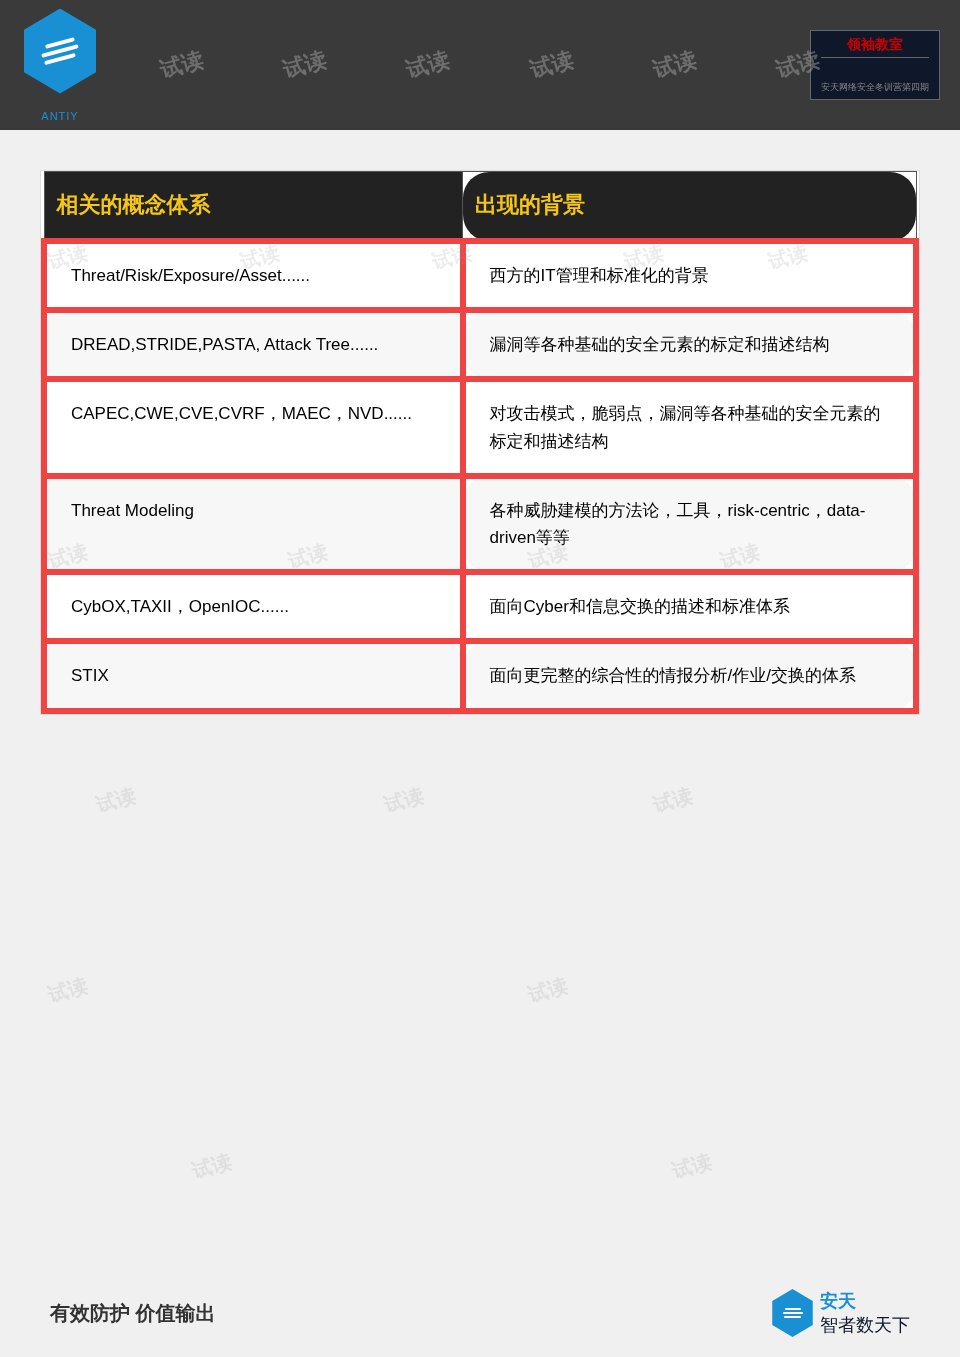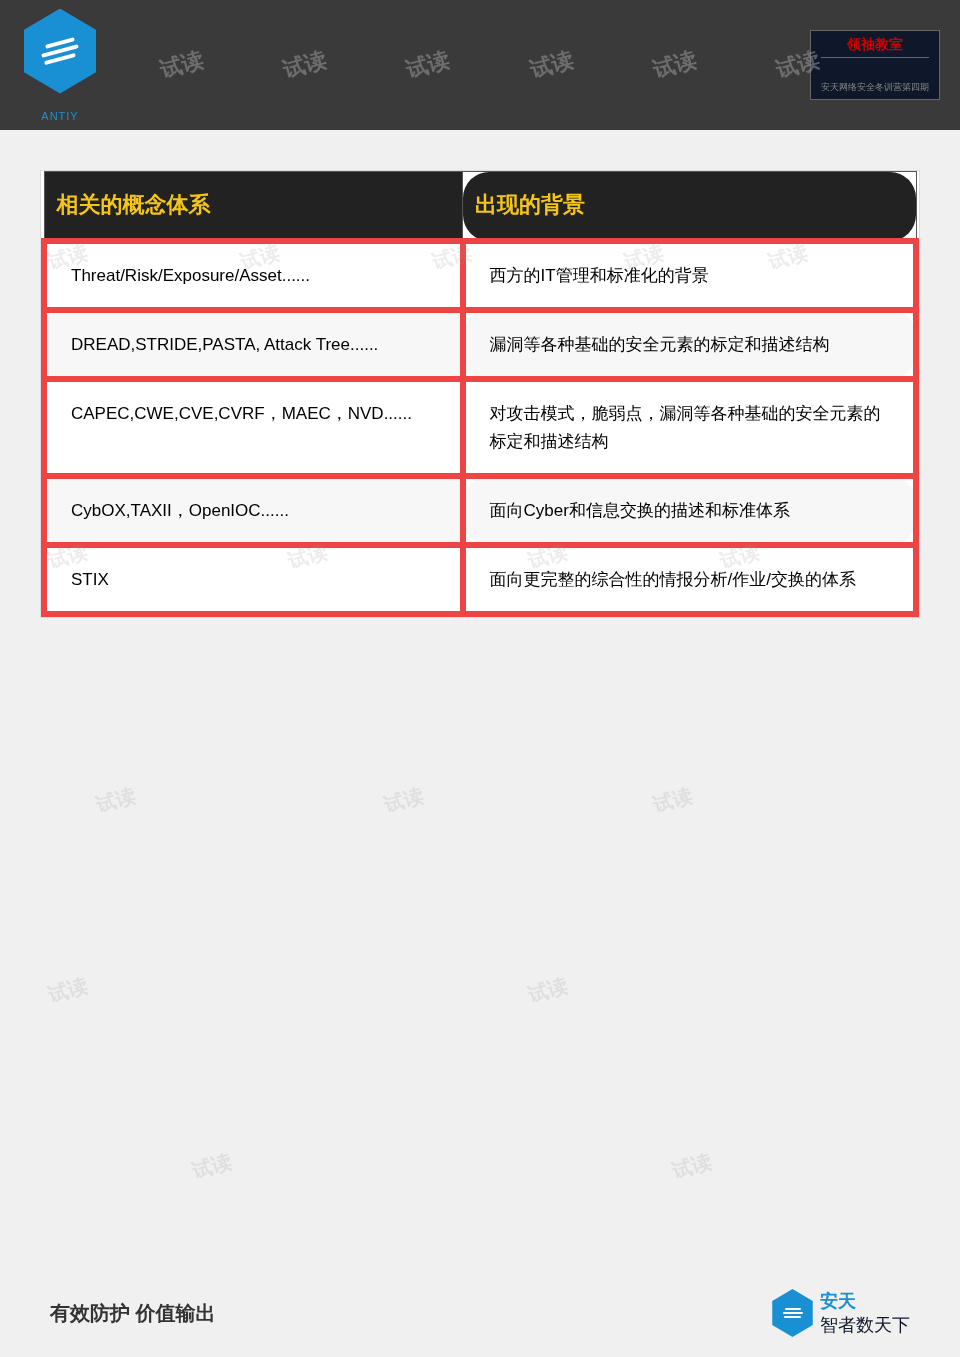--- a/index.html
+++ b/index.html
@@ -319,20 +319,24 @@
         </tr>
         <tr>
           <td class="col-left">DREAD,STRIDE,PASTA, Attack Tree......</td>
           <td class="col-right">漏洞等各种基础的安全元素的标定和描述结构</td>
         </tr>
         <tr>
           <td class="col-left">CAPEC,CWE,CVE,CVRF，MAEC，NVD......</td>
           <td class="col-right">对攻击模式，脆弱点，漏洞等各种基础的安全元素的标定和描述结构</td>
         </tr>
         <tr>
+          <td class="col-left">Threat Modeling</td>
+          <td class="col-right">各种威胁建模的方法论，工具，risk-centric，data-driven等等</td>
+        </tr>
+        <tr>
           <td class="col-left">CybOX,TAXII，OpenIOC......</td>
           <td class="col-right">面向Cyber和信息交换的描述和标准体系</td>
         </tr>
         <tr>
           <td class="col-left">STIX</td>
           <td class="col-right">面向更完整的综合性的情报分析/作业/交换的体系</td>
         </tr>
       </tbody>
   </table>
 </div>

